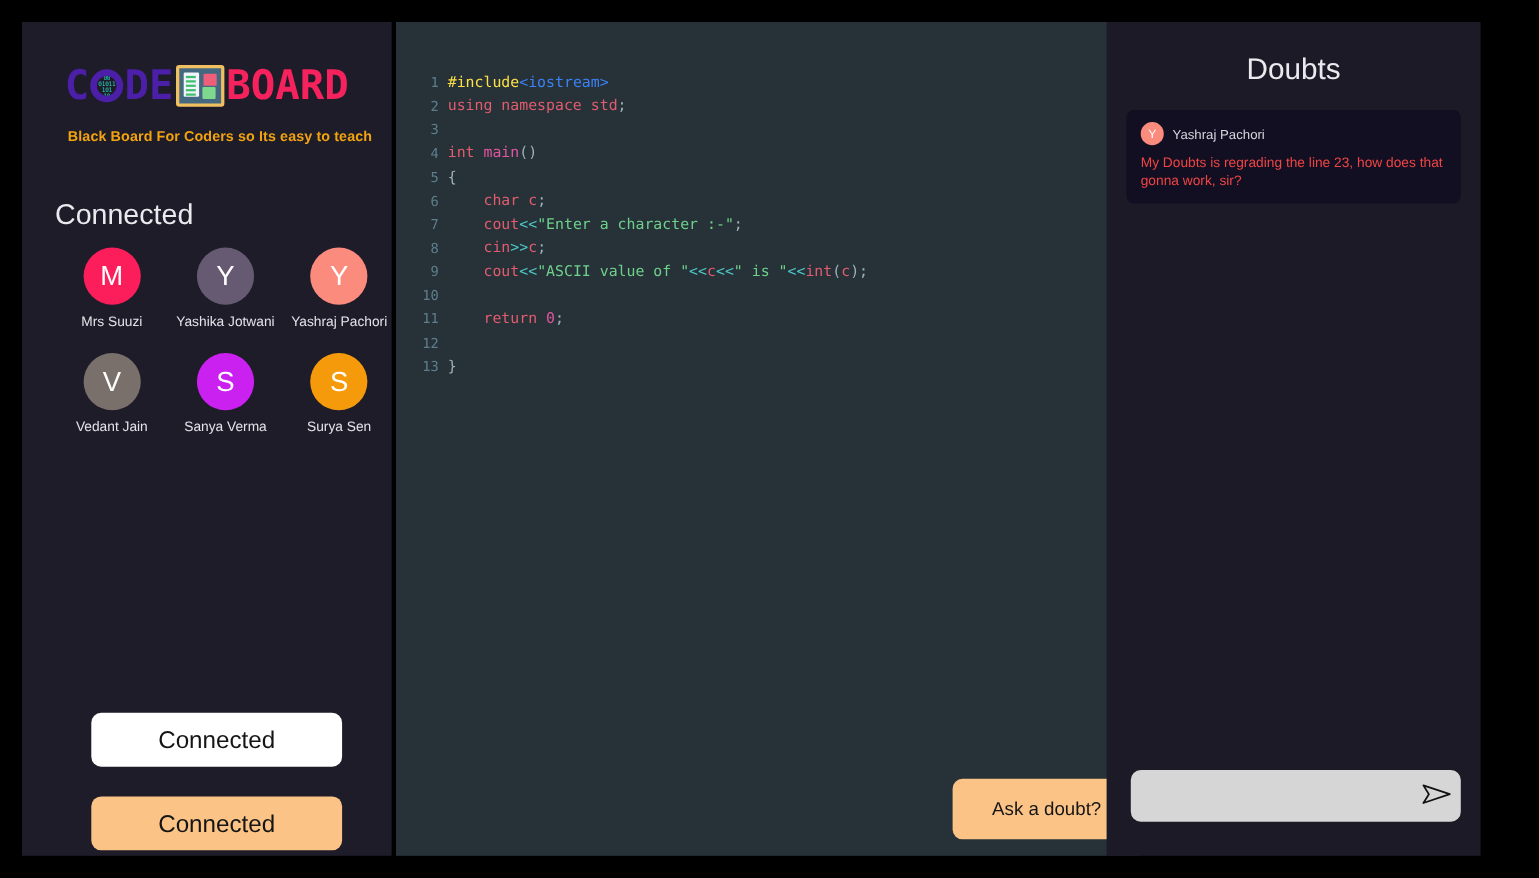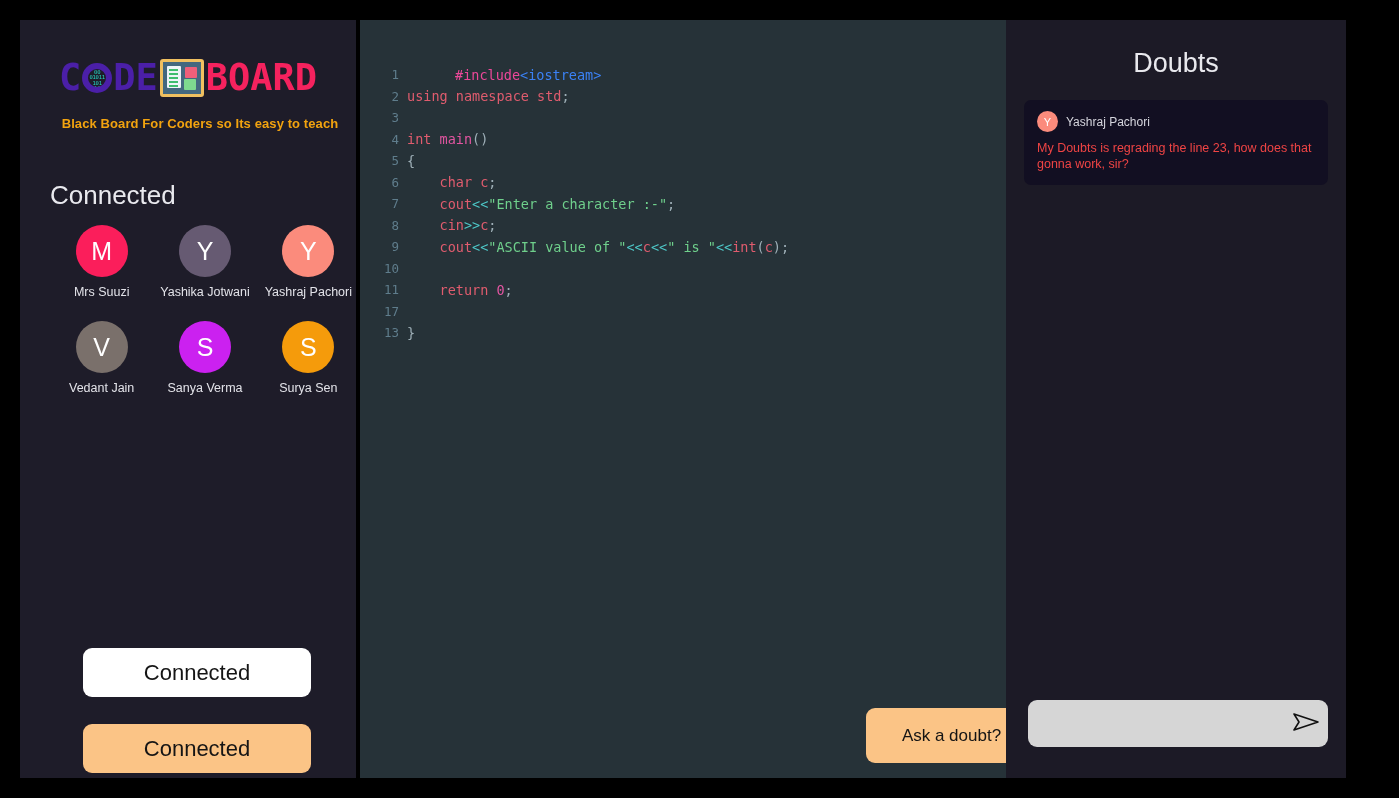--- a/index.html
+++ b/index.html
@@ -233,21 +233,21 @@
     width: 47px;
     text-align: right;
     color: #5f7d8c;
     padding-right: 8px;
     box-sizing: border-box;
     flex: 0 0 47px;
     font-size: 12.5px;
     user-select: none;
   }
   .code-text { color: #d9e0e3; }
-  .tk-pre    { color: #ec4899; margin-left: 48px; }
+  .tk-pre    { color: #fde047; }
   .tk-inc    { color: #3b82f6; }
   .tk-kw     { color: #e05c6e; }
   .tk-fn     { color: #e255a1; }
   .tk-str    { color: #6fd08c; }
   .tk-op     { color: #4ec9c9; }
   .tk-num    { color: #e255a1; }
   .tk-punct  { color: #9fb0b8; }
 
   
   .btn-ask {
@@ -413,21 +413,21 @@
         <div class="code-line"><span class="ln">2</span><span class="code-text"><span class="tk-kw">using namespace std</span><span class="tk-punct">;</span></span></div>
         <div class="code-line"><span class="ln">3</span><span class="code-text"></span></div>
         <div class="code-line"><span class="ln">4</span><span class="code-text"><span class="tk-kw">int </span><span class="tk-fn">main</span><span class="tk-punct">()</span></span></div>
         <div class="code-line"><span class="ln">5</span><span class="code-text"><span class="tk-punct">{</span></span></div>
         <div class="code-line"><span class="ln">6</span><span class="code-text"><span class="tk-kw">    char </span><span class="tk-kw">c</span><span class="tk-punct">;</span></span></div>
         <div class="code-line"><span class="ln">7</span><span class="code-text"><span class="tk-kw">    cout</span><span class="tk-op">&lt;&lt;</span><span class="tk-str">"Enter a character :-"</span><span class="tk-punct">;</span></span></div>
         <div class="code-line"><span class="ln">8</span><span class="code-text"><span class="tk-kw">    cin</span><span class="tk-op">&gt;&gt;</span><span class="tk-kw">c</span><span class="tk-punct">;</span></span></div>
         <div class="code-line"><span class="ln">9</span><span class="code-text"><span class="tk-kw">    cout</span><span class="tk-op">&lt;&lt;</span><span class="tk-str">"ASCII value of "</span><span class="tk-op">&lt;&lt;</span><span class="tk-kw">c</span><span class="tk-op">&lt;&lt;</span><span class="tk-str">" is "</span><span class="tk-op">&lt;&lt;</span><span class="tk-kw">int</span><span class="tk-punct">(</span><span class="tk-kw">c</span><span class="tk-punct">)</span><span class="tk-punct">;</span></span></div>
         <div class="code-line"><span class="ln">10</span><span class="code-text"></span></div>
         <div class="code-line"><span class="ln">11</span><span class="code-text"><span class="tk-kw">    return </span><span class="tk-num">0</span><span class="tk-punct">;</span></span></div>
-        <div class="code-line"><span class="ln">17</span><span class="code-text"></span></div>
+        <div class="code-line"><span class="ln">12</span><span class="code-text"></span></div>
         <div class="code-line"><span class="ln">13</span><span class="code-text"><span class="tk-punct">}</span></span></div>
       </div>
     <button class="btn-ask">Ask a doubt?</button>
   </div>
 
   <div class="panel-right">
     <div class="doubts-title">Doubts</div>
 
     <div class="doubt-card">
       <div class="doubt-head">

